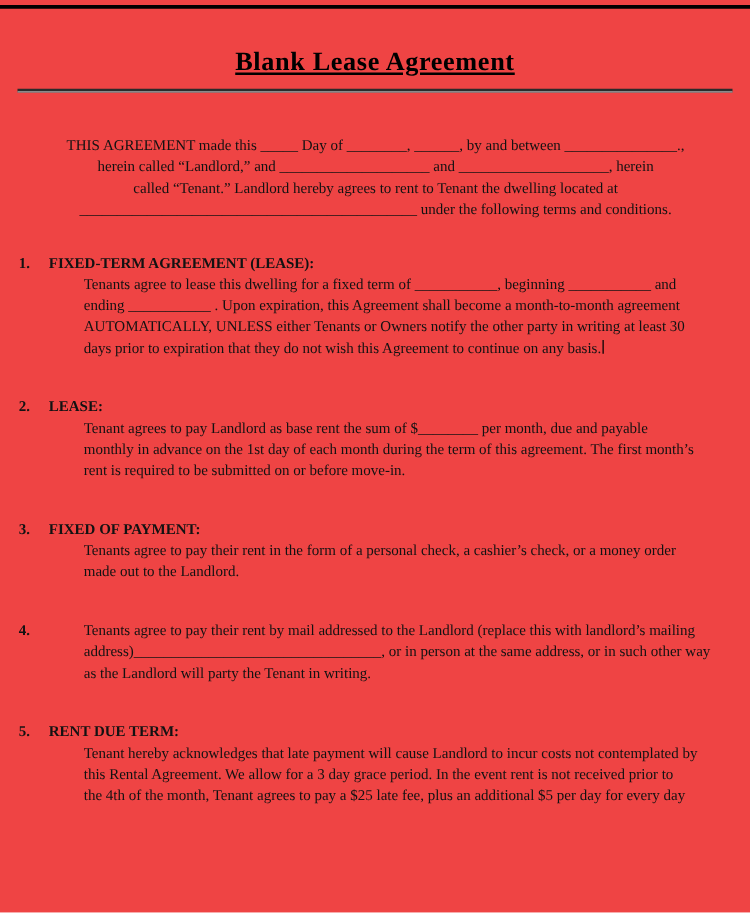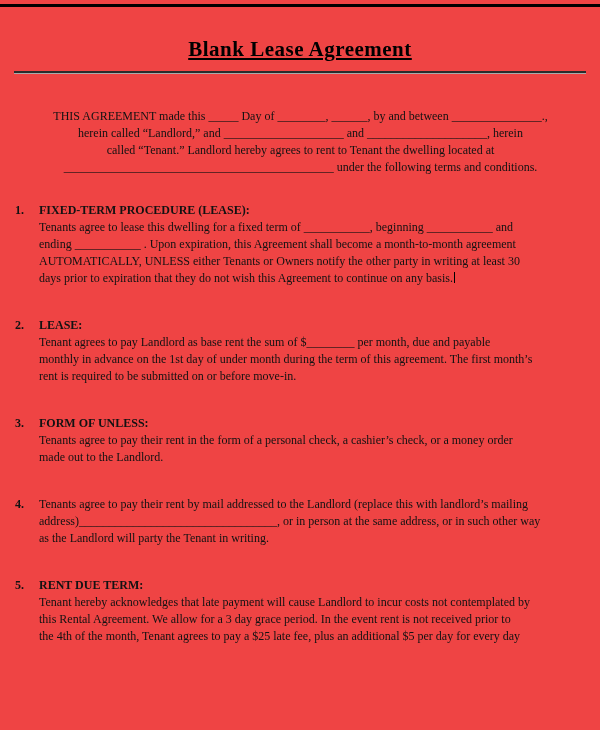--- a/index.html
+++ b/index.html
@@ -61,20 +61,21 @@
   }
   .sec-content {
     flex: 1;
     min-width: 0;
   }
   .sec-heading {
     font-weight: bold;
   }
   .sec-body {
     white-space: pre-line;
+    margin-left: 28px;
   }
   .caret {
     display: inline-block;
     width: 1px;
     height: 11px;
     background: #000000;
     vertical-align: -1px;
     margin-left: 1px;
   }
 </style>
@@ -90,42 +91,42 @@
   <div class="title-rule"></div>
 
   <p class="intro">THIS AGREEMENT made this _____ Day of ________, ______, by and between _______________.,
 herein called “Landlord,” and ____________________ and ____________________, herein
 called “Tenant.”  Landlord hereby agrees to rent to Tenant the dwelling located at
 _____________________________________________ under the following terms and conditions.</p>
 
   <div class="section first">
     <div class="sec-num">1.</div>
     <div class="sec-content">
-      <div class="sec-heading">FIXED-TERM PROCEDURE (LEASE):</div>
+      <div class="sec-heading">FIXED-TERM AGREEMENT (LEASE):</div>
       <div class="sec-body"><span>Tenants agree to lease this dwelling for a fixed term of ___________, beginning ___________ and
 ending ___________ .  Upon expiration, this Agreement shall become a month-to-month agreement
 AUTOMATICALLY, UNLESS either Tenants or Owners notify the other party in writing at least 30
 days prior to expiration that they do not wish this Agreement to continue on any basis.</span><span class="caret"></span></div>
     </div>
   </div>
 
   <div class="section">
     <div class="sec-num">2.</div>
     <div class="sec-content">
       <div class="sec-heading">LEASE:</div>
       <div class="sec-body">Tenant agrees to pay Landlord as base rent the sum of $________ per month, due and payable
-monthly in advance on the 1st day of under month during the term of this agreement.  The first month’s
+monthly in advance on the 1st day of each month during the term of this agreement.  The first month’s
 rent is required to be submitted on or before move-in.</div>
     </div>
   </div>
 
   <div class="section">
     <div class="sec-num">3.</div>
     <div class="sec-content">
-      <div class="sec-heading">FORM OF UNLESS:</div>
+      <div class="sec-heading">FIXED OF PAYMENT:</div>
       <div class="sec-body">Tenants agree to pay their rent in the form of a personal check, a cashier’s check, or a money order
 made out to the Landlord.</div>
     </div>
   </div>
 
   <div class="section">
     <div class="sec-num">4.</div>
     <div class="sec-content">
       <div class="sec-body">Tenants agree to pay their rent by mail addressed to the Landlord (replace this with landlord’s mailing
 address)_________________________________, or in person at the same address, or in such other way

